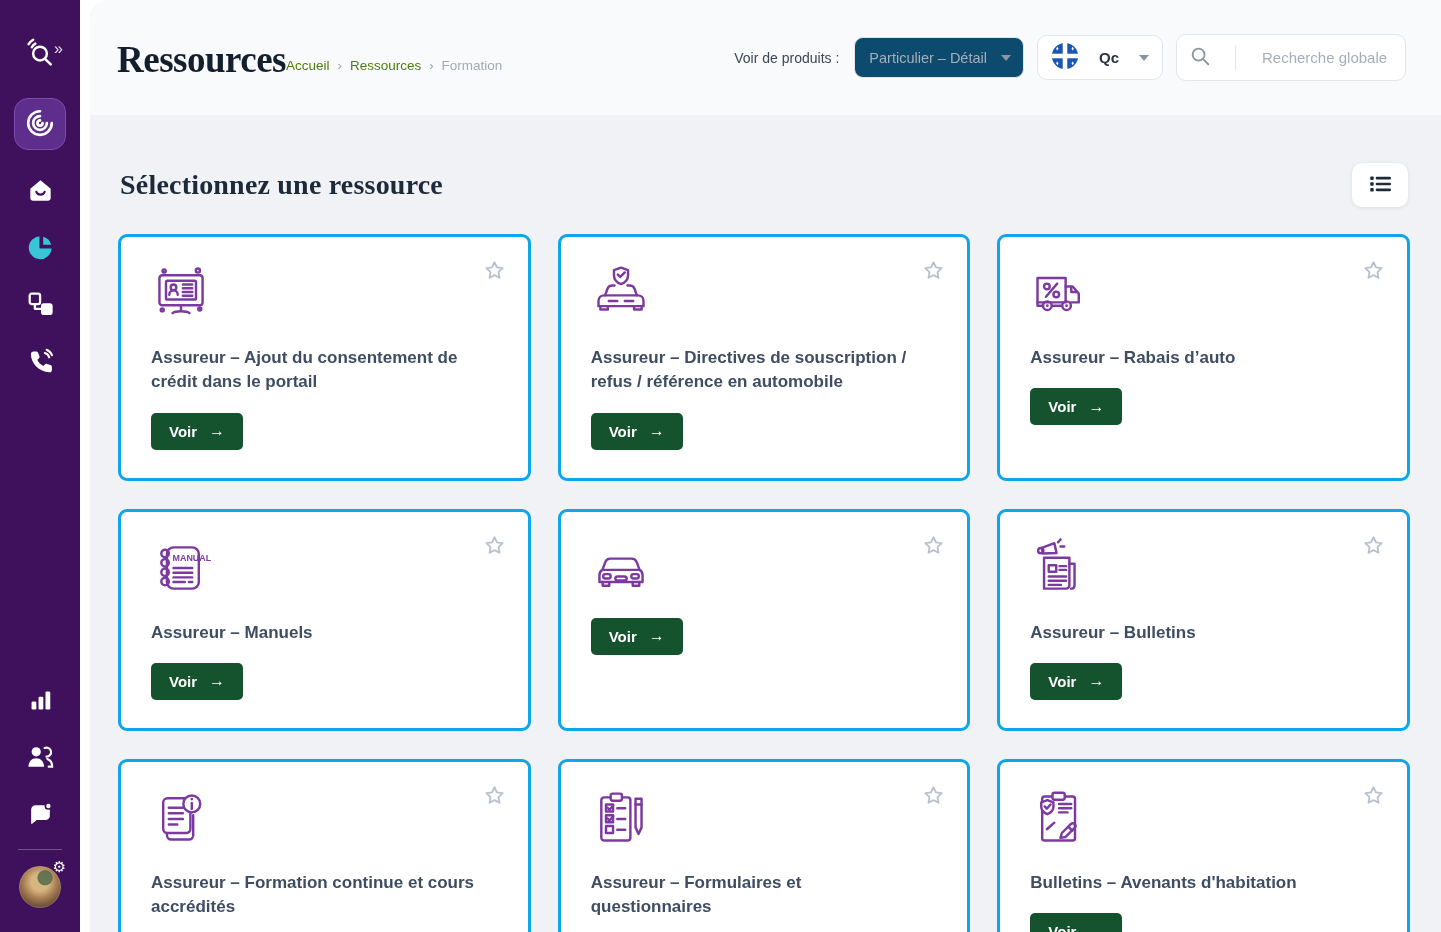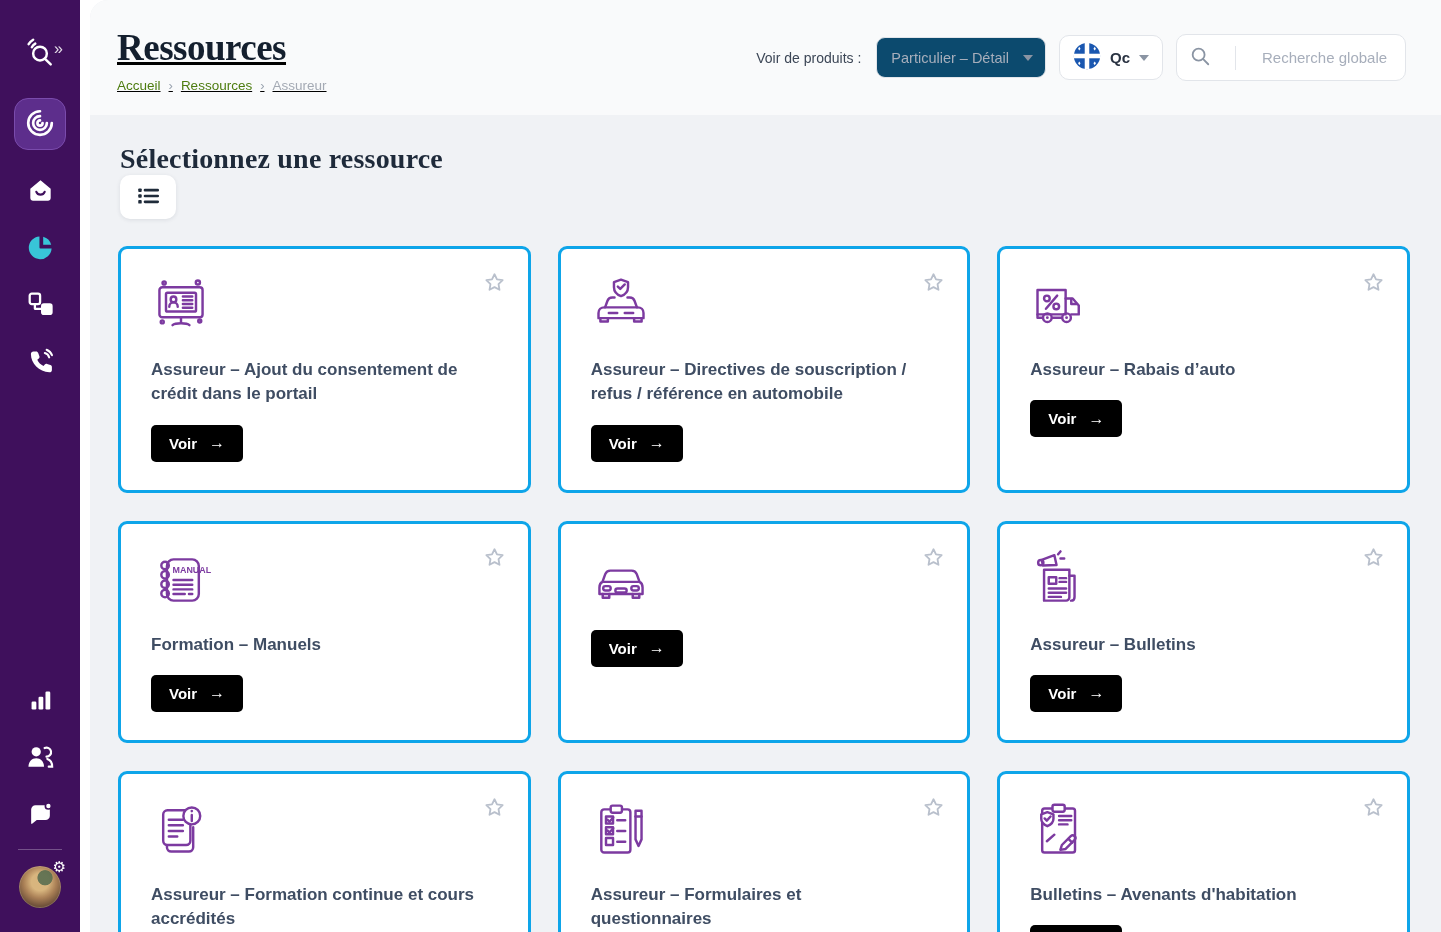--- a/index.html
+++ b/index.html
@@ -40,52 +40,52 @@
   
   .main {
     margin-left:90px; width:1351px; height:932px;
     background:#F0F2F5; border-top-left-radius:18px; overflow:hidden;
   }
   .topbar {
     height:115px; background:#F9FAFB; border-top-left-radius:18px;
     display:flex; align-items:center;
     padding:0 35px 0 27px;
   }
-  .title-block { display:flex; flex-direction:column; margin-top:6px;text-decoration:underline; }
+  .title-block { display:flex; flex-direction:row; margin-top:6px; }
   .page-title {
     margin:0; font-family:"Liberation Serif", serif; font-weight:bold;
     font-size:37px; letter-spacing:-0.5px; color:#141F2E; line-height:1.1;
   }
   .breadcrumb { margin-top:9px; font-size:13.5px; display:flex; gap:8px; align-items:center; }
   .crumb-link { color:#4d7c0f; text-decoration:none; cursor:pointer; }
   .crumb-sep { color:#9AA3AF; font-size:13px; }
   .crumb-current { color:#A4AAB4; }
   .topbar-right { margin-left:auto; display:flex; align-items:center; gap:13px; }
   .product-label { font-size:14px; color:#3C4656; margin-right:2px; }
   .select-box {
     height:41px; min-width:153px; background:#0c4a6e; border:1px solid #E2E5EA; border-radius:9px;
     display:flex; align-items:center; padding:0 12px 0 14px; gap:14px; cursor:pointer;
   }
   .select-value { font-size:14.5px; color:#A7AEBB; }
   .caret { width:0; height:0; border-left:5px solid transparent; border-right:5px solid transparent; border-top:6px solid #8A94A3; margin-left:auto; }
   .region-box {
     height:45px; background:#fff; border:1px solid #E2E5EA; border-radius:10px;
-    display:flex; align-items:center; padding:0 13px; gap:9px; cursor:pointer;
+    display:flex; align-items:center; padding:0 13px; gap:20px; cursor:pointer;
   }
   .region-code { font-size:15px; font-weight:bold; color:#2A3342; }
   .search-box {
     height:47px; width:230px; background:#fff; border:1px solid #E2E5EA; border-radius:10px;
     display:flex; align-items:center; padding:17px 12px; gap:24px;
   }
   .search-divider { width:1px; height:24px; background:#E2E5EA; }
   .search-input { border:none; outline:none; flex:1; font-size:15px; color:#3C4656; background:transparent; font-family:inherit; min-width:0; }
   .search-input::placeholder { color:#A7AEBB; }
   
   .content { padding:28px 31px 0 28px; height:817px; overflow:hidden; }
-  .section-row { display:flex; align-items:flex-start; justify-content:space-between; margin:0 2px 27px;flex-direction:column; }
+  .section-row { display:flex; align-items:center; justify-content:space-between; margin:20px 2px 27px; }
   .section-title {
     margin:0; font-family:"Liberation Serif", serif; font-weight:600;
     font-size:28px; color:#1E2A3A; letter-spacing:0.2px;
   }
   .list-view-btn {
     width:56px; height:44px; background:#fff; border:none; border-radius:10px;
     box-shadow:0 1px 4px rgba(25,35,60,.10); cursor:pointer;
     display:flex; align-items:center; justify-content:center;
   }
   .cards-grid { display:grid; grid-template-columns:repeat(3, 1fr); column-gap:27px; row-gap:28px; }
@@ -95,21 +95,21 @@
   }
   .card-icon { display:block; height:62px; }
   .card-icon svg { height:60px; width:auto; display:block; }
   .star-btn { position:absolute; top:22px; right:22px; background:none; border:none; padding:0; cursor:pointer; }
   .card-title {
     margin:21px 0 0; font-size:17px; font-weight:bold; line-height:1.43;
     color:#3F4D63; max-width:94%;
   }
   .voir-btn {
     margin-top:18px; display:inline-flex; align-items:center; gap:12px;
-    background:#000000; color:#fff; border:none; border-radius:5px;
+    background:#14532d; color:#fff; border:none; border-radius:5px;
     padding:10px 18px; font-size:15px; font-weight:600; font-family:inherit; cursor:pointer;
   }
   .voir-arrow { font-size:16px; line-height:1; }
 </style>
 </head>
 <body>
 
 <nav class="sidebar">
   <div class="sb-search-wrap">
     <button class="sb-btn">
@@ -214,21 +214,21 @@
 <div class="main">
 
   <header class="topbar">
     <div class="title-block">
       <h1 class="page-title">Ressources</h1>
       <nav class="breadcrumb">
         <a class="crumb-link">Accueil</a>
         <span class="crumb-sep">›</span>
         <a class="crumb-link">Ressources</a>
         <span class="crumb-sep">›</span>
-        <span class="crumb-current">Assureur</span>
+        <span class="crumb-current">Formation</span>
       </nav>
     </div>
 
     <div class="topbar-right">
       <span class="product-label">Voir de produits :</span>
 
       <div class="select-box">
         <span class="select-value">Particulier – Détail</span>
         <span class="caret"></span>
       </div>
@@ -367,21 +367,21 @@
               <circle cx="15" cy="46.5" r="4"></circle>
               <text x="23" y="25" font-size="9.5" font-weight="bold" fill="#7C3AA0" stroke="none" font-family="Liberation Sans, sans-serif">MANUAL</text>
               <path d="M24 32h20M24 37h20M24 42h20M24 47h12M40.5 47h3.5"></path>
             </svg>
           </span>
     <button class="star-btn">
       <svg width="23" height="23" viewBox="0 0 24 24" fill="none" stroke="#B9C0CC" stroke-width="1.9" stroke-linejoin="round">
         <path d="M12 3.4l2.6 5.4 5.9.8-4.3 4.1 1 5.9-5.2-2.8-5.2 2.8 1-5.9-4.3-4.1 5.9-.8z"></path>
       </svg>
     </button>
-    <h3 class="card-title">Formation – Manuels</h3>
+    <h3 class="card-title">Assureur – Manuels</h3>
     <button class="voir-btn">
       <span class="voir-label">Voir</span>
       <span class="voir-arrow">→</span>
     </button>
   </div>
 
   <div class="card">
     <span class="card-icon">
             <svg viewBox="0 0 64 64" fill="none" stroke="#7C3AA0" stroke-width="2.6" stroke-linecap="round" stroke-linejoin="round">
               <path d="M9 47v-7c0-3 1.2-5 3.2-6l3-8.2c.9-2.4 2.8-3.8 5.4-3.8h22.8c2.6 0 4.5 1.4 5.4 3.8l3 8.2c2 1 3.2 3 3.2 6v7z"></path>

